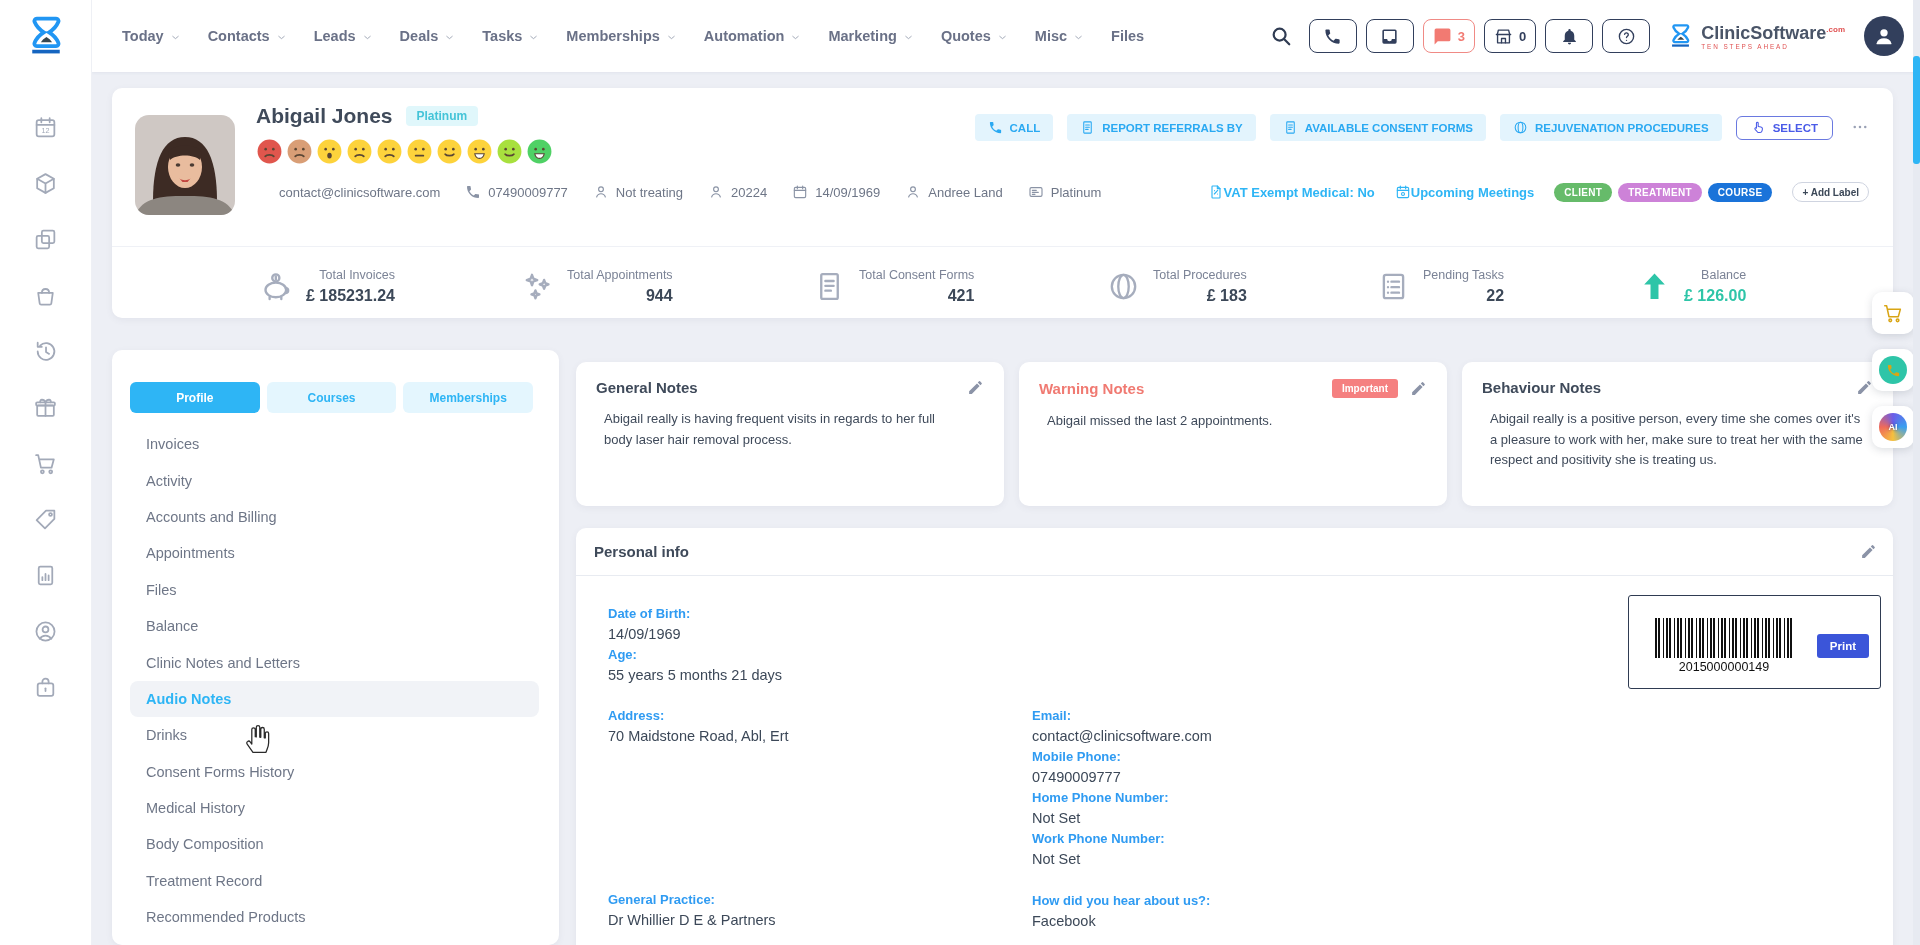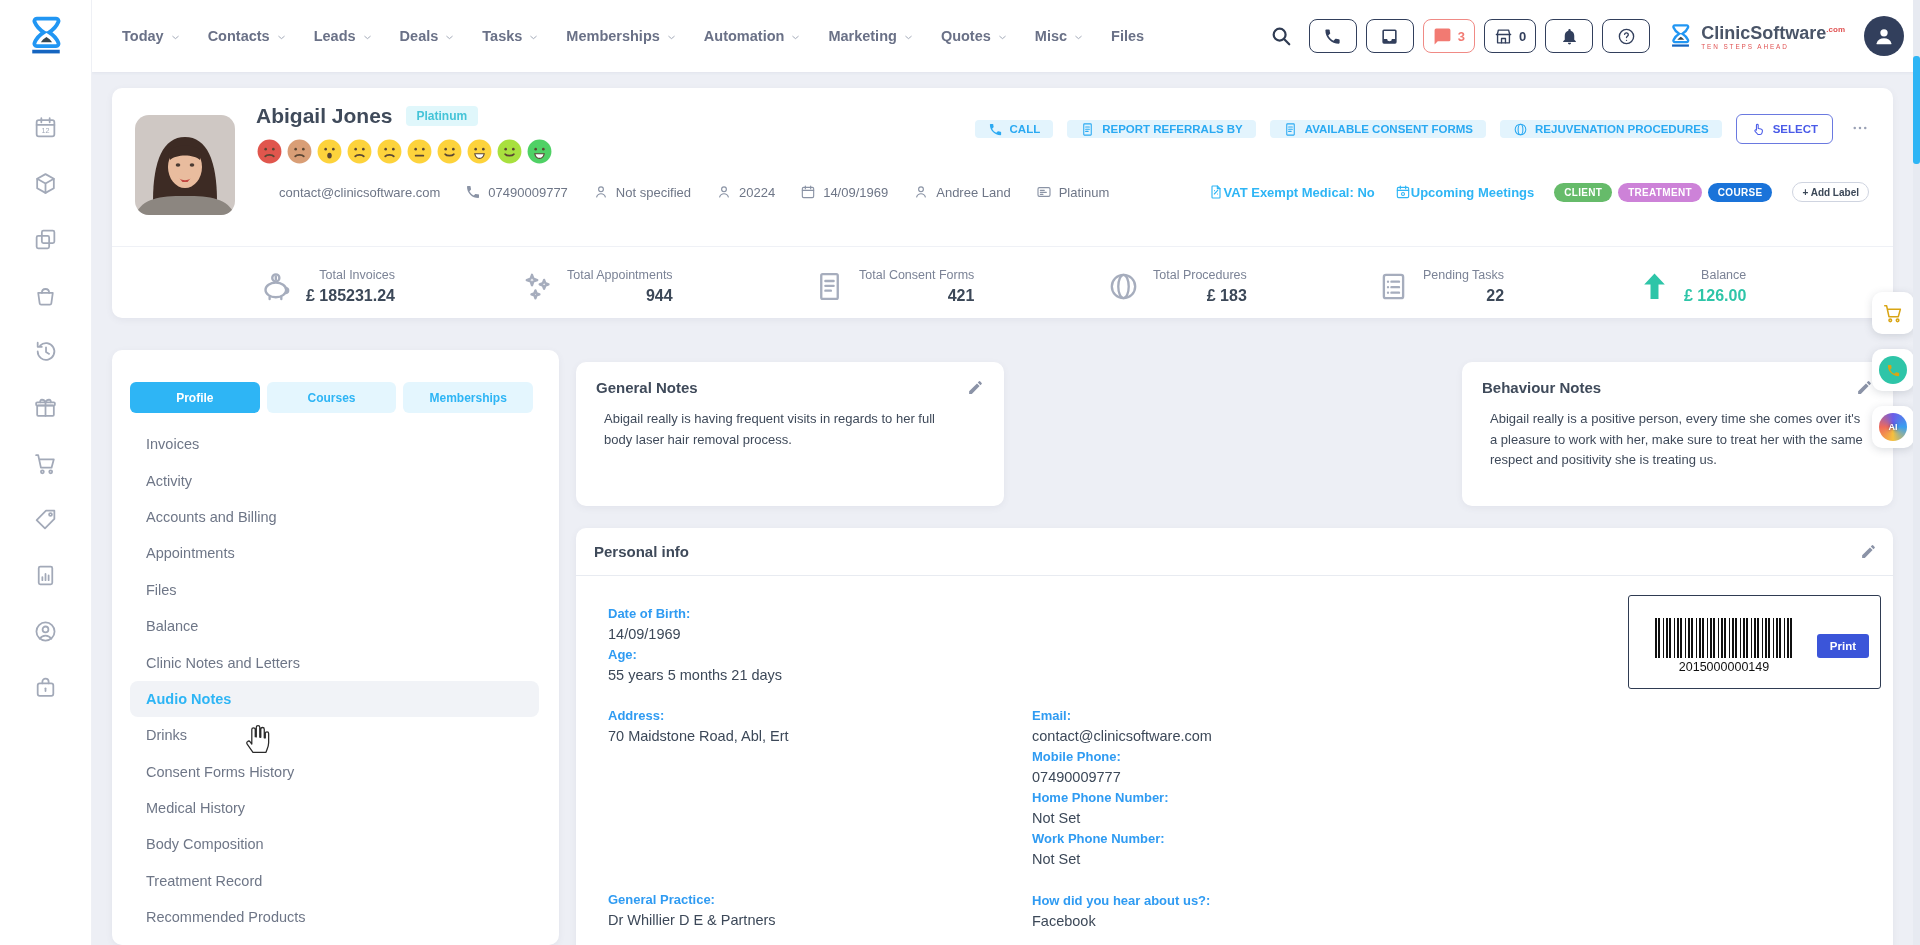--- a/index.html
+++ b/index.html
@@ -60,25 +60,25 @@
   .citem .ic{width:16px;height:16px;color:#8a93a5;}
   .crow-right{margin-left:auto;display:flex;align-items:center;gap:20px;}
   .clink{display:flex;align-items:center;gap:0;color:#2eb5f5;font-weight:bold;font-size:13px;cursor:pointer;}
   .clink .ic{width:16px;height:16px;}
   .pills{display:flex;align-items:center;gap:6px;}
   .pill{height:19px;display:flex;align-items:center;padding:0 10px;border-radius:10px;color:#fff;
         font-size:10px;font-weight:bold;letter-spacing:.3px;cursor:pointer;}
   .add-label{height:20px;display:flex;align-items:center;border:1px solid #cfd4e0;border-radius:11px;
         background:#fff;color:#3c4858;font-size:10px;font-weight:bold;padding:0 9px;cursor:pointer;font-family:inherit;}
   .actions{position:absolute;right:20px;top:26px;display:flex;align-items:center;gap:14px;}
-  .abtn{height:18px;padding:0 13px;background:#e3f4fd;color:#2aa9f2;font-size:11.5px;font-weight:bold;
+  .abtn{height:27px;padding:0 13px;background:#e3f4fd;color:#2aa9f2;font-size:11.5px;font-weight:bold;
         border:none;border-radius:4px;display:flex;align-items:center;gap:7px;cursor:pointer;
         white-space:nowrap;font-family:inherit;}
   .abtn .ic{width:15px;height:15px;}
-  .select-btn{height:30px;border:1.6px solid #6a79e0;color:#4a5be8;background:#fff;border-radius:6px;
+  .select-btn{height:24px;border:1.6px solid #6a79e0;color:#4a5be8;background:#fff;border-radius:6px;
         font-weight:bold;font-size:11.5px;padding:0 14px;display:flex;align-items:center;gap:7px;
         cursor:pointer;font-family:inherit;}
   .select-btn .ic{width:15px;height:15px;}
   .dots-btn{width:26px;height:20px;border:none;background:none;color:#9aa1b5;cursor:pointer;padding:0;}
   .dots-btn .ic{width:18px;height:18px;}
   .stats{position:absolute;left:0;right:0;top:158px;bottom:0;border-top:1px solid #eff1f6;}
   .stat{position:absolute;top:21px;display:flex;gap:13px;align-items:flex-start;text-align:right;}
   .stat .ic{width:33px;height:33px;color:#a6adbd;margin-top:2px;}
   .stat:nth-child(1){left:148px;} .stat:nth-child(2){left:409px;} .stat:nth-child(3){left:701px;}
   .stat:nth-child(4){left:995px;} .stat:nth-child(5){left:1265px;} .stat:nth-child(6){left:1526px;}
@@ -479,21 +479,21 @@
           </span>
           <span>07490009777</span>
         </span>
         <span class="citem">
           <span class="ic">
             <svg viewBox="0 0 24 24" fill="none" stroke="currentColor" stroke-width="1.7" stroke-linecap="round" stroke-linejoin="round">
               <circle cx="12" cy="8" r="3.6"></circle>
               <path d="M5.5 19.5c1-3.2 3.5-4.8 6.5-4.8s5.5 1.6 6.5 4.8"></path>
             </svg>
           </span>
-          <span>Not specified</span>
+          <span>Not treating</span>
         </span>
         <span class="citem">
           <span class="ic">
             <svg viewBox="0 0 24 24" fill="none" stroke="currentColor" stroke-width="1.7" stroke-linecap="round" stroke-linejoin="round">
               <circle cx="12" cy="8" r="3.6"></circle>
               <path d="M5.5 19.5c1-3.2 3.5-4.8 6.5-4.8s5.5 1.6 6.5 4.8"></path>
             </svg>
           </span>
           <span>20224</span>
         </span>
@@ -713,20 +713,32 @@
       <span class="note-title">General Notes</span>
       <button class="pencil-btn"><span class="ic">
             <svg viewBox="0 0 24 24" fill="none" stroke="currentColor" stroke-width="1.7" stroke-linecap="round" stroke-linejoin="round">
               <path fill="currentColor" stroke="none" d="M3 17.2V21h3.8L17.8 9.9l-3.7-3.7L3 17.2zM20.7 7a1 1 0 0 0 0-1.4l-2.3-2.3a1 1 0 0 0-1.4 0l-1.8 1.8 3.7 3.7L20.7 7z"></path>
             </svg>
           </span></button>
     </div>
     <div class="note-body">Abigail really is having frequent visits in regards to her full body laser hair removal process.</div>
   </section>
 
+  <section class="card note note-w">
+    <div class="note-head">
+      <span class="note-title">Warning Notes</span>
+      <span class="imp-badge">Important</span>
+      <button class="pencil-btn"><span class="ic">
+            <svg viewBox="0 0 24 24" fill="none" stroke="currentColor" stroke-width="1.7" stroke-linecap="round" stroke-linejoin="round">
+              <path fill="currentColor" stroke="none" d="M3 17.2V21h3.8L17.8 9.9l-3.7-3.7L3 17.2zM20.7 7a1 1 0 0 0 0-1.4l-2.3-2.3a1 1 0 0 0-1.4 0l-1.8 1.8 3.7 3.7L20.7 7z"></path>
+            </svg>
+          </span></button>
+    </div>
+    <div class="note-body">Abigail missed the last 2 appointments.</div>
+  </section>
 
   <section class="card note note-b">
     <div class="note-head">
       <span class="note-title">Behaviour Notes</span>
       <button class="pencil-btn"><span class="ic">
             <svg viewBox="0 0 24 24" fill="none" stroke="currentColor" stroke-width="1.7" stroke-linecap="round" stroke-linejoin="round">
               <path fill="currentColor" stroke="none" d="M3 17.2V21h3.8L17.8 9.9l-3.7-3.7L3 17.2zM20.7 7a1 1 0 0 0 0-1.4l-2.3-2.3a1 1 0 0 0-1.4 0l-1.8 1.8 3.7 3.7L20.7 7z"></path>
             </svg>
           </span></button>
     </div>

